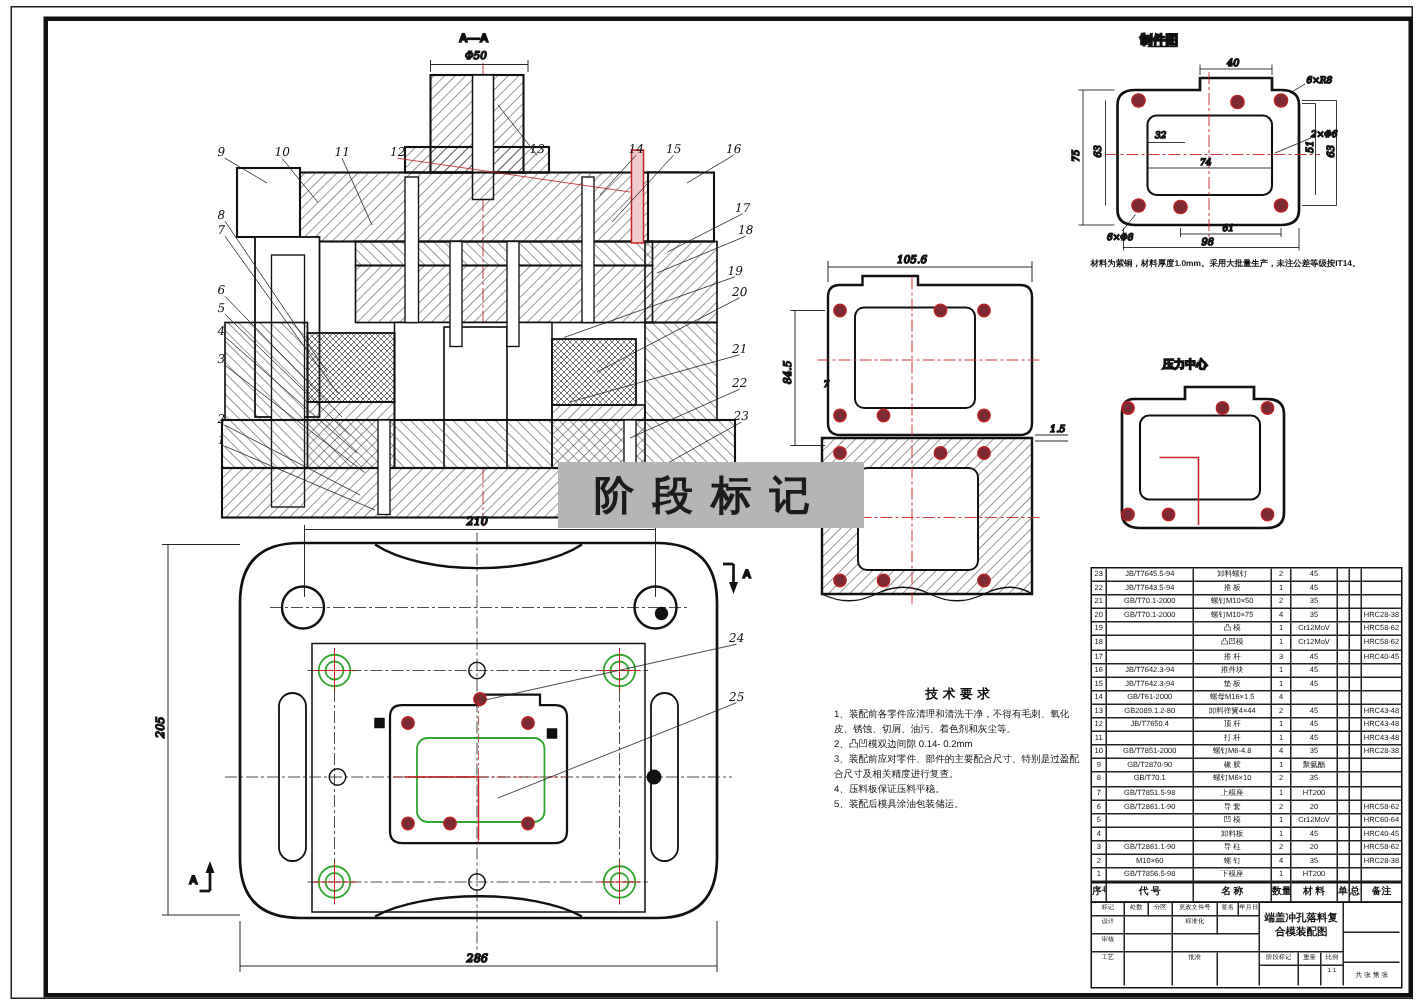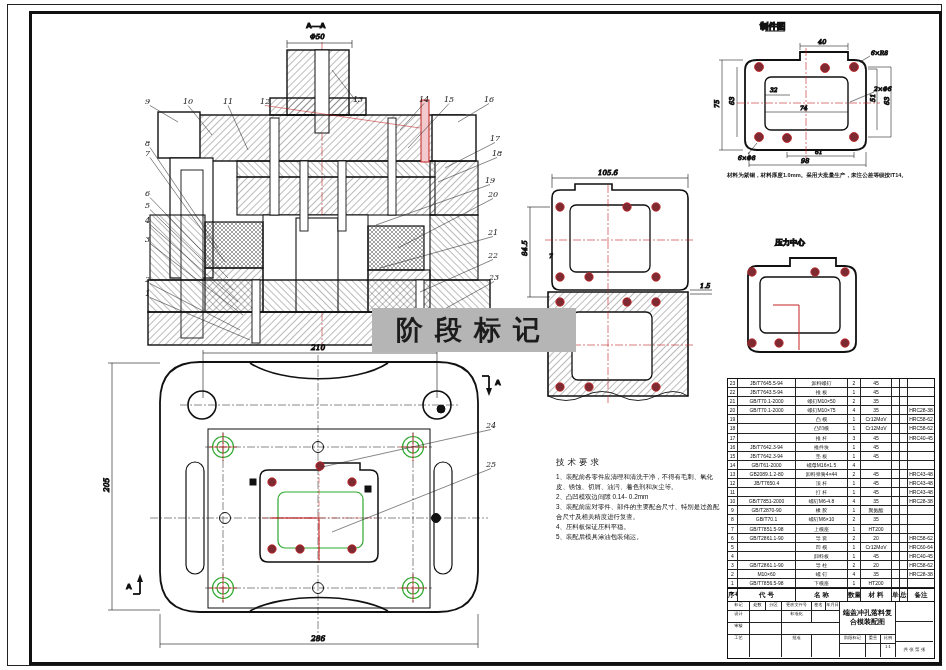--- a/index.html
+++ b/index.html
@@ -5,21 +5,21 @@
   html,body{margin:0;padding:0;background:#e8e8e8;}
   #sheet{position:relative;width:946px;height:670px;background:#ffffff;overflow:hidden;
          font-family:"Liberation Sans", sans-serif;color:#111;}
   .abs{position:absolute;}
   #outer-border{left:7px;top:4px;width:933px;height:660px;border:1px solid #222;}
   #inner-border{left:29px;top:11px;width:907px;height:648px;border:3px solid #111;}
   #wm{left:372px;top:308px;width:204px;height:44px;background:#b5b5b5;
       display:flex;align-items:center;justify-content:center;
       font-size:27px;font-weight:bold;letter-spacing:12px;color:#1c1c1c;white-space:nowrap;}
   #techreq{left:556px;top:456px;width:168px;font-size:6.4px;line-height:1.55;}
-  #techreq .t{font-size:8.5px;font-weight:normal;text-align:left;margin-bottom:3px;letter-spacing:3px;}
+  #techreq .t{font-size:8.5px;font-weight:bold;text-align:center;margin-bottom:3px;letter-spacing:3px;}
   #partnote{left:727px;top:172px;width:212px;font-size:5.6px;font-weight:bold;}
   
   #parts{left:727px;top:378px;width:208px;border:1.5px solid #111;box-sizing:border-box;}
   #parts .prow{display:grid;grid-template-columns:10px 58px 52px 13px 31px 8px 8px 1fr;height:9.1px;}
   #parts .prow div{border-right:0.5px solid #222;border-bottom:0.5px solid #222;
       font-size:5px;line-height:9px;text-align:center;overflow:hidden;white-space:nowrap;}
   #parts .prow div:last-child{border-right:none;}
   #parts .phead div{font-size:6.5px;font-weight:bold;line-height:12px;height:12px;border-top:1px solid #111;}
   #parts .phead{height:12.5px !important;}
   

